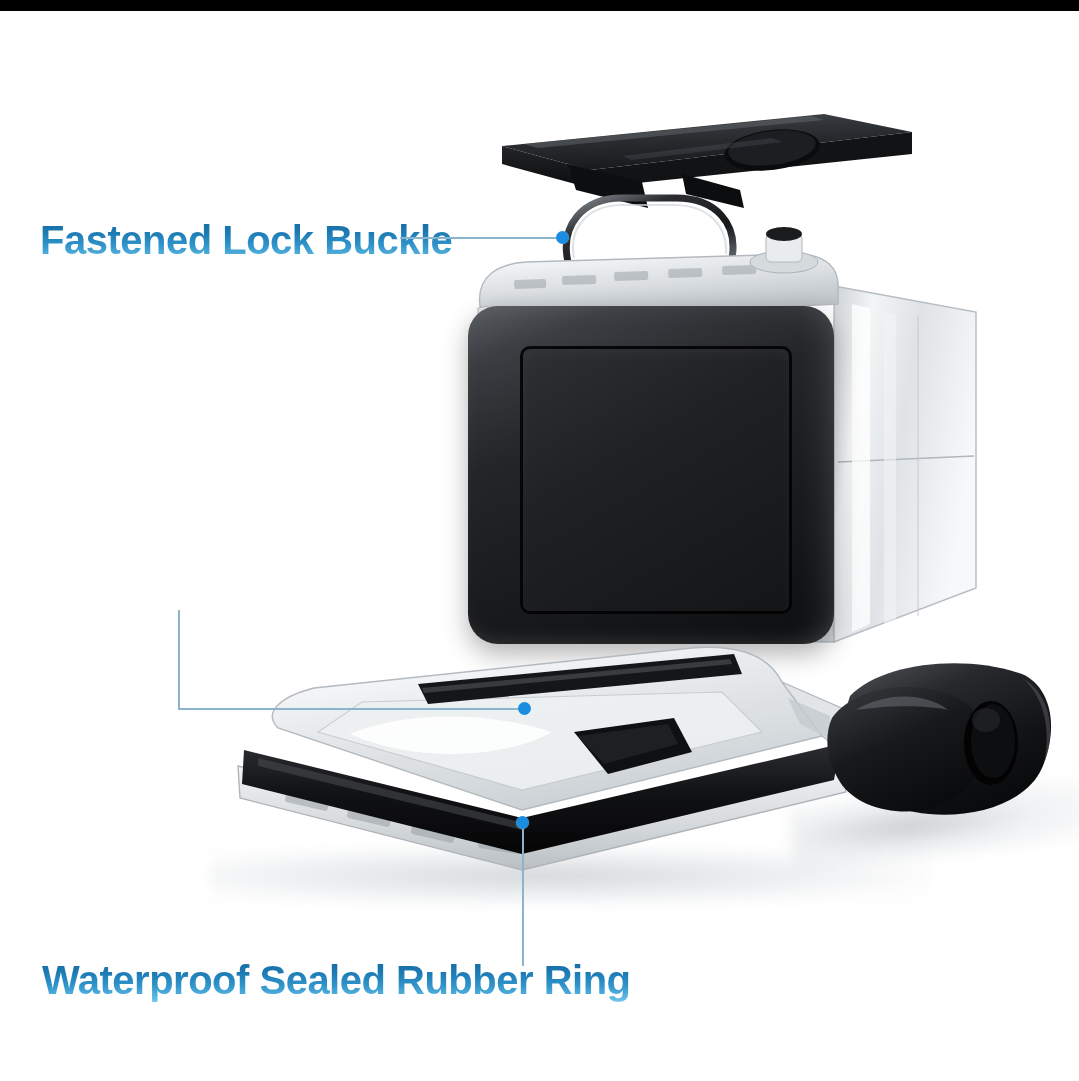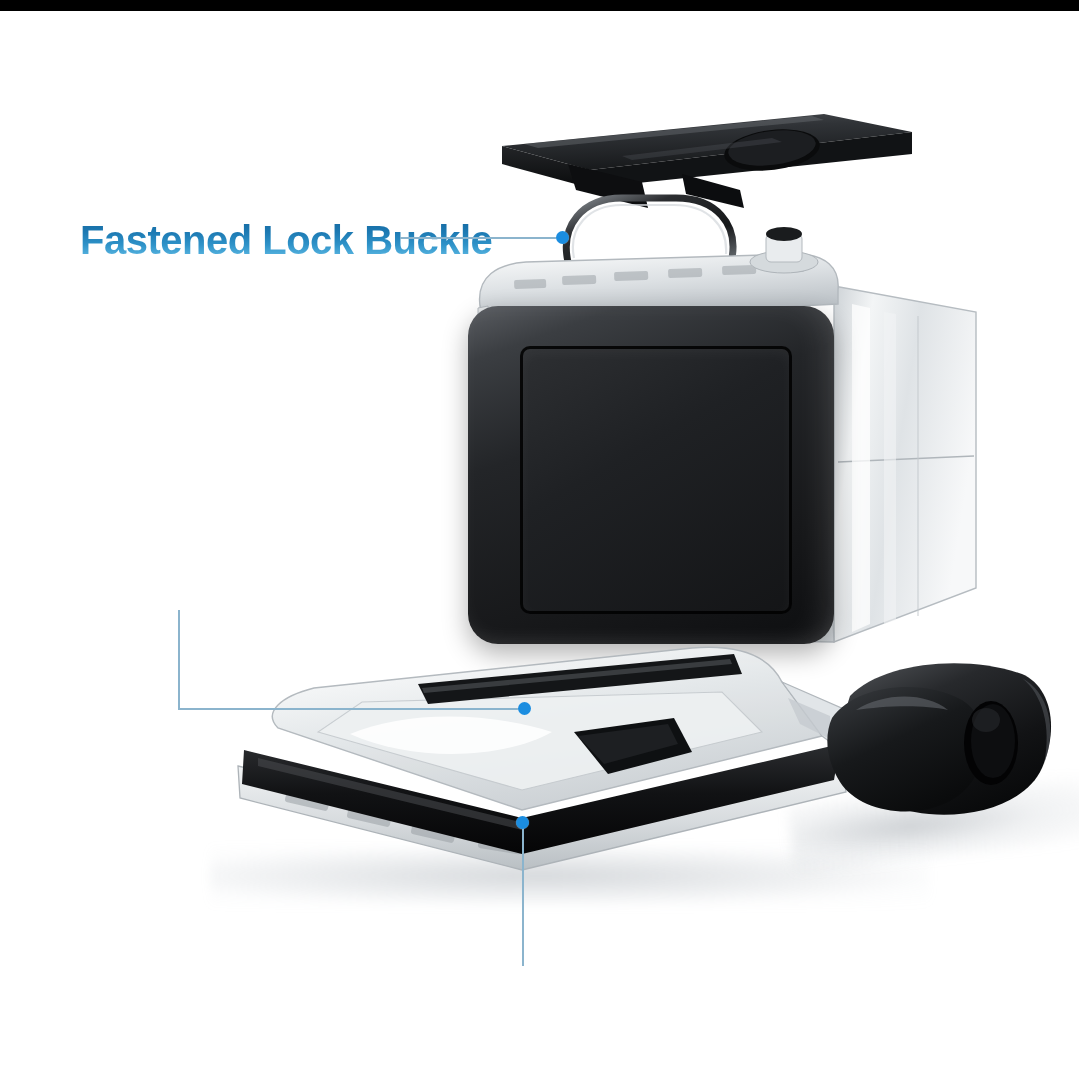--- a/index.html
+++ b/index.html
@@ -34,21 +34,20 @@
     font-size: 40px;
     letter-spacing: -0.5px;
     white-space: nowrap;
     background-image: linear-gradient(to bottom,
         #15679f 0%, #1d7ab3 32%, #2f93c9 60%, #63bde6 92%, #8fd4ef 100%);
     -webkit-background-clip: text;
     background-clip: text;
     color: transparent;
     -webkit-text-fill-color: transparent;
     text-shadow: none;
-    margin-left: 40px;
   }
 
   
   .leader {
     position: absolute;
     background: #8bb4cd;
   }
   .leader-h { height: 2px; }
   .leader-v { width: 2px; }
   .dot {
@@ -353,16 +352,17 @@
   </div>
 
   <div class="anno-label" style="left:40px; top:218px;">Fastened Lock Buckle</div>
   <div class="leader leader-h" style="left:400px; top:237px; width:162px;"></div>
   <div class="dot" style="left:556px; top:231px;"></div>
 
   <div class="leader leader-v" style="left:178px; top:610px; height:100px;"></div>
   <div class="leader leader-h" style="left:178px; top:708px; width:348px;"></div>
   <div class="dot" style="left:518px; top:702px;"></div>
 
+  <div class="anno-label" style="left:42px; top:958px;">Waterproof Sealed Rubber Ring</div>
   <div class="leader leader-v" style="left:522px; top:826px; height:140px;"></div>
   <div class="dot" style="left:516px; top:816px;"></div>
 
 </div>
 
 </body></html>

